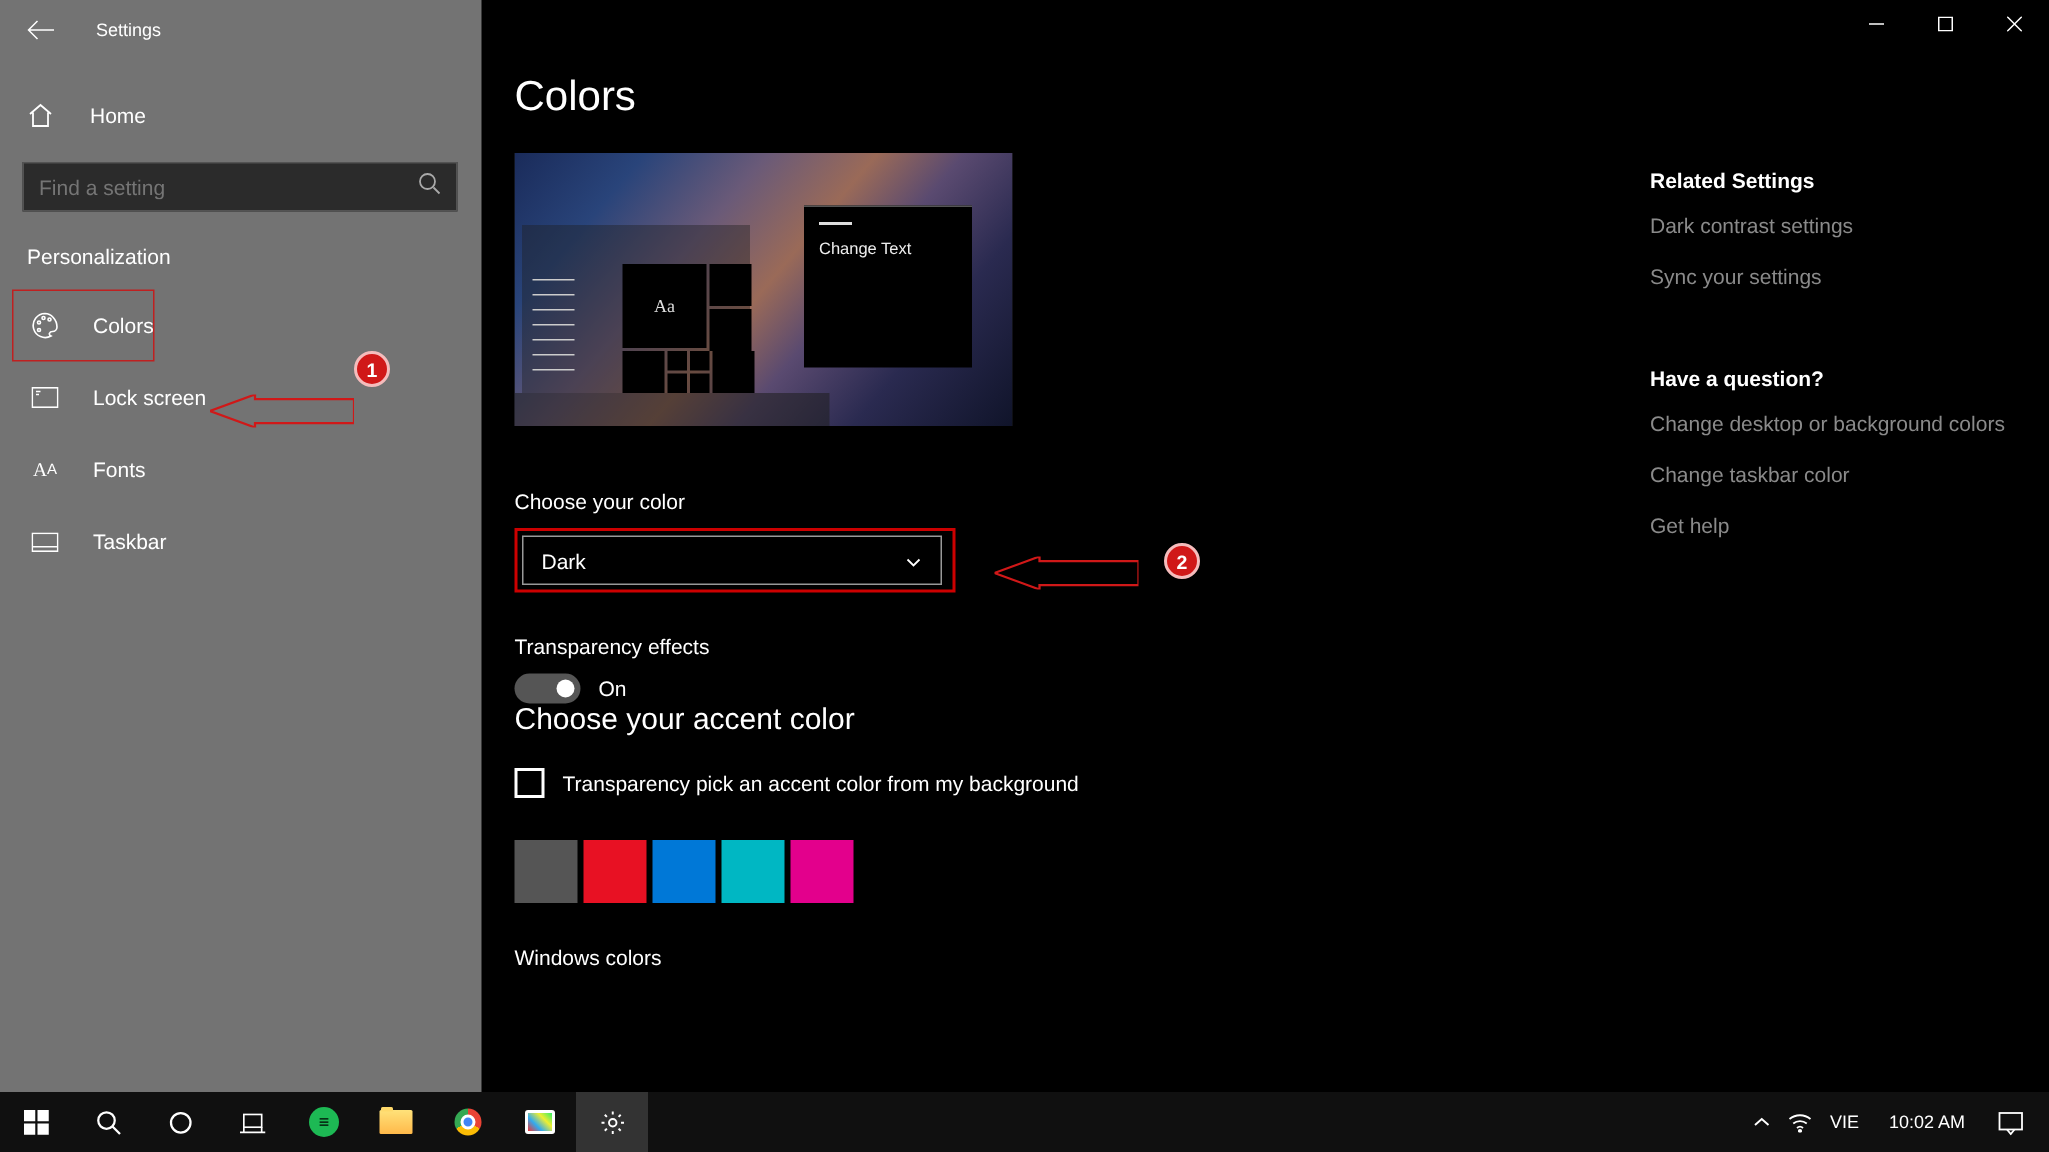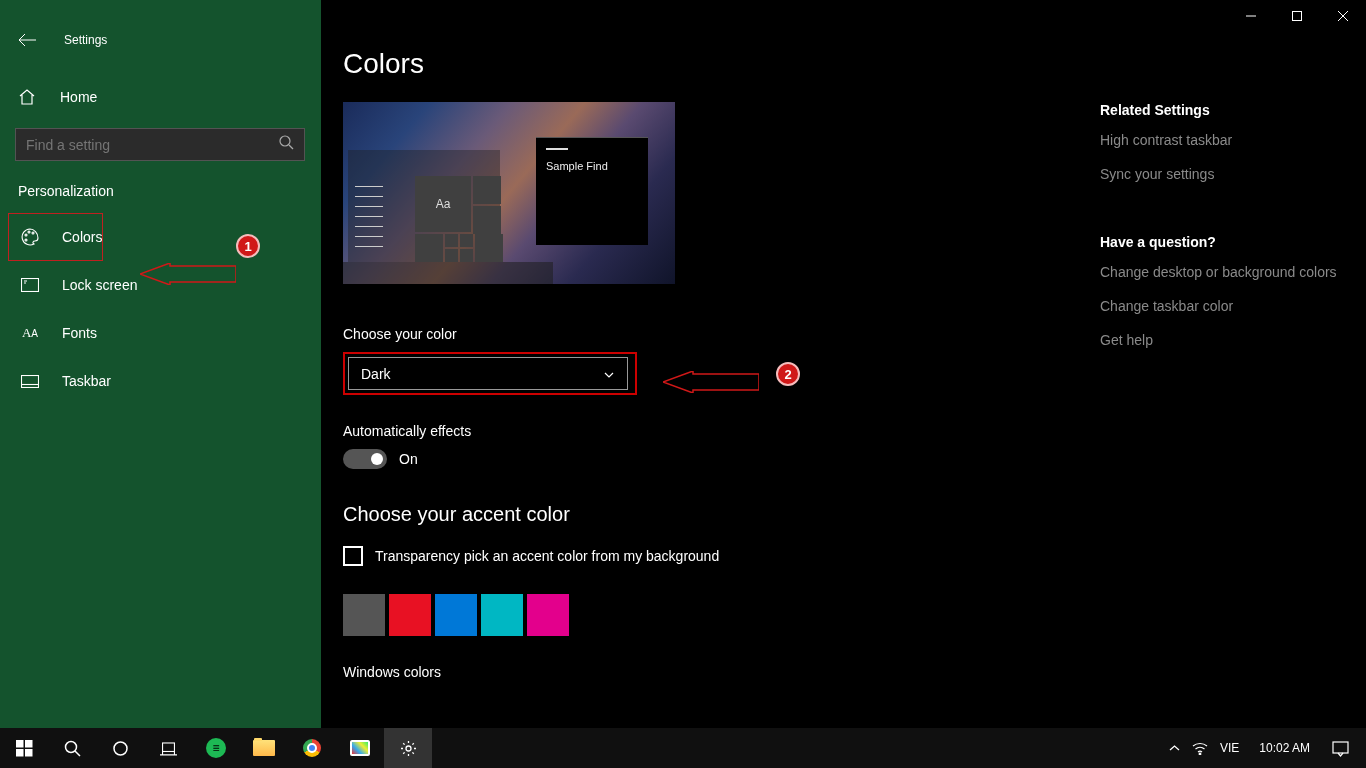--- a/index.html
+++ b/index.html
@@ -5,21 +5,21 @@
   * { margin: 0; padding: 0; box-sizing: border-box; font-family: "Segoe UI", sans-serif; }
   body { background: #000; color: #fff; width: 1366px; height: 768px; overflow: hidden; position: relative; }
 
   
   .titlebar { height: 32px; display: flex; align-items: center; justify-content: flex-end; position: absolute; top: 0; right: 0; left: 321px; }
   .titlebar-controls { display: flex; }
   .titlebar-btn { width: 46px; height: 32px; display: flex; align-items: center; justify-content: center; color: #fff; font-size: 10px; }
   .titlebar-btn svg { width: 10px; height: 10px; stroke: #fff; stroke-width: 1; fill: none; }
 
   
-  .sidebar { width: 321px; height: calc(100% - 40px); background: #14532d; position: absolute; left: 0; top: 0; padding-top: 20px; }
+  .sidebar { width: 321px; height: calc(100% - 40px); background: #737373; position: absolute; left: 0; top: 0; padding-top: 0; }
   .back-row { display: flex; align-items: center; height: 40px; padding-left: 18px; gap: 28px; }
   .back-row .icon { width: 18px; display:flex; align-items:center; }
   .back-row span { font-size: 12px; }
   .home-row { display: flex; align-items: center; height: 42px; padding-left: 18px; gap: 22px; margin-top: 16px; }
   .home-row .icon { width: 20px; display:flex; align-items:center; }
   .home-row span { font-size: 14px; }
   .search-wrap { padding: 10px 15px 0 15px; }
   .search-box { width: 290px; height: 33px; background: #2b2b2b; border: 1px solid #535353; display: flex; align-items: center; padding: 0 10px; }
   .search-box input { flex: 1; background: transparent; border: none; outline: none; color: #ccc; font-size: 14px; }
   .section-title { font-size: 14px; font-weight: 400; padding: 22px 0 14px 18px; }
@@ -32,57 +32,57 @@
   .page-title { font-size: 28px; font-weight: 400; margin-bottom: 22px; }
 
   .preview { width: 332px; height: 182px; background:#1b1b1b; position: relative; overflow:hidden; margin-bottom: 42px; }
   .preview-wall { position:absolute; left:0; top:0; width:332px; height:182px;
     background: linear-gradient(130deg,#1a2b5a 0%, #29447a 18%, #6a5a78 35%, #9a6a58 50%, #5a4a70 62%, #2a2a50 78%, #10142a 100%); }
   .preview-taskbar { position:absolute; left:0; bottom:0; width:210px; height:22px; background:rgba(30,30,30,0.55);}
   .preview-startpanel { position:absolute; left:5px; bottom:22px; width:152px; height:112px; background:rgba(30,30,30,0.4);}
   .preview-startlines { position:absolute; left:12px; bottom:28px; }
   .preview-startlines div { width:28px; height:1px; background:#ccc; margin-bottom:9px; }
   .preview-tiles { position:absolute; left:72px; bottom:26px; }
-  .tile { background:#404040; position:absolute; }
+  .tile { background:#000000; position:absolute;font-family:Liberation Serif, serif; }
   .tile.big { width:56px; height:56px; left:0; top:-82px; display:flex; align-items:center; justify-content:center; font-size:12px; color:#ddd; }
   .tile.a { width:28px; height:28px; left:58px; top:-82px; }
   .tile.b { width:28px; height:28px; left:58px; top:-52px; }
   .tile.c { width:28px; height:28px; left:0; top:-24px; }
   .tile.d { width:13px; height:13px; left:30px; top:-24px; }
   .tile.e { width:13px; height:13px; left:45px; top:-24px; }
   .tile.f { width:13px; height:13px; left:30px; top:-9px; }
   .tile.g { width:13px; height:13px; left:45px; top:-9px; }
   .tile.h { width:28px; height:28px; left:60px; top:-24px; }
   .preview-window { position:absolute; right:27px; top:35px; width:112px; height:108px; background:#000; border-top:1px solid #555; padding:10px;}
   .preview-window .bar { width:22px; height:2px; background:#ddd; margin-bottom:10px;}
   .preview-window .txt { font-size:11px; color:#eee;}
 
   .setting-label { font-size: 14px; margin-bottom: 10px; }
   .dropdown { width: 280px; height: 33px; border: 1px solid #999; display: flex; align-items: center; justify-content: space-between; padding: 0 12px; font-size: 14px; cursor: pointer; }
   .dropdown-wrap { border: 2px solid #cc0000; width: 294px; padding: 3px; margin-bottom: 28px; }
   .chev { width:12px; height:12px; }
   .chev svg { stroke:#fff; stroke-width:1.2; fill:none; }
 
-  .toggle-row { display: flex; align-items: center; gap: 12px; margin-bottom: 34px; margin-top:8px; }
+  .toggle-row { display: flex; align-items: center; gap: 12px; margin-top:8px; }
   .toggle { width: 44px; height: 20px; border-radius: 10px; background: #555; position: relative; }
   .toggle.on { }
   .toggle .knob { width: 12px; height: 12px; background: #fff; border-radius: 50%; position: absolute; top: 4px; right: 4px; }
   .toggle-label { font-size: 14px; }
 
   .subheading { font-size: 20px; font-weight: 400; margin-bottom: 20px; }
   .checkbox-row { display: flex; align-items: center; gap: 12px; margin-bottom: 28px; }
   .checkbox { width: 20px; height: 20px; border: 2px solid #fff; }
   .check-label { font-size: 14px; }
 
   .group-label { font-size: 14px; margin-bottom: 10px; }
   .swatches { display: flex; gap: 4px; margin-bottom: 28px; }
   .swatch { width: 42px; height: 42px; }
 
   
-  .rail { position: absolute; right: 26px; top: 102px; width: 240px; }
+  .rail { position: absolute; right: 26px; top: 112px; width: 240px; }
   .rail-title { font-size: 14px; font-weight: 600; margin-bottom: 14px; }
   .rail-link { font-size: 14px; color: #8a8a8a; margin-bottom: 18px; cursor: pointer; display:block; }
   .rail-gap { height: 34px; }
 
   
   .anno-badge { position: absolute; width: 24px; height: 24px; border-radius: 50%; background: #d01818; border: 2px solid #f5bcbc; color: #fff; font-size: 13px; font-weight: 600; display: flex; align-items: center; justify-content: center; }
   .anno-arrow { position: absolute; }
   .anno-arrow svg { stroke: #d01818; fill: #d01818; }
 
   
@@ -228,37 +228,37 @@
       <div class="tile c"></div>
         <div class="tile d"></div>
         <div class="tile e"></div>
       <div class="tile f"></div>
         <div class="tile g"></div>
         <div class="tile h"></div>
     </div>
     <div class="preview-taskbar"></div>
     <div class="preview-window">
       <div class="bar"></div>
-      <div class="txt">Sample Find</div>
+      <div class="txt">Change Text</div>
     </div>
   </div>
 
   <div class="setting-label">Choose your color</div>
   <div class="dropdown-wrap">
     <div class="dropdown">
       <span>Dark</span>
       <span class="chev">
         <svg width="12" height="12" viewBox="0 0 12 12">
             <path d="M2 4 L6 8 L10 4"></path>
           </svg>
       </span>
     </div>
   </div>
 
-  <div class="setting-label">Automatically effects</div>
+  <div class="setting-label">Transparency effects</div>
   <div class="toggle-row">
     <div class="toggle on">
         <div class="knob"></div>
       </div>
     <span class="toggle-label">On</span>
   </div>
 
   <div class="subheading">Choose your accent color</div>
 
   <div class="checkbox-row">
@@ -272,21 +272,21 @@
     <div class="swatch" style="background:#0078d7"></div>
     <div class="swatch" style="background:#00b7c3"></div>
     <div class="swatch" style="background:#e3008c"></div>
   </div>
 
   <div class="group-label">Windows colors</div>
 </div>
 
 <div class="rail">
   <div class="rail-title">Related Settings</div>
-  <a class="rail-link">High contrast taskbar</a>
+  <a class="rail-link">Dark contrast settings</a>
   <a class="rail-link">Sync your settings</a>
   <div class="rail-gap"></div>
   <div class="rail-title">Have a question?</div>
   <a class="rail-link">Change desktop or background colors</a>
   <a class="rail-link">Change taskbar color</a>
   <a class="rail-link">Get help</a>
 </div>
 
 <div class="anno-badge" style="left:236px; top:234px;">1</div>
 <div class="anno-arrow" style="left:140px; top:263px;">

